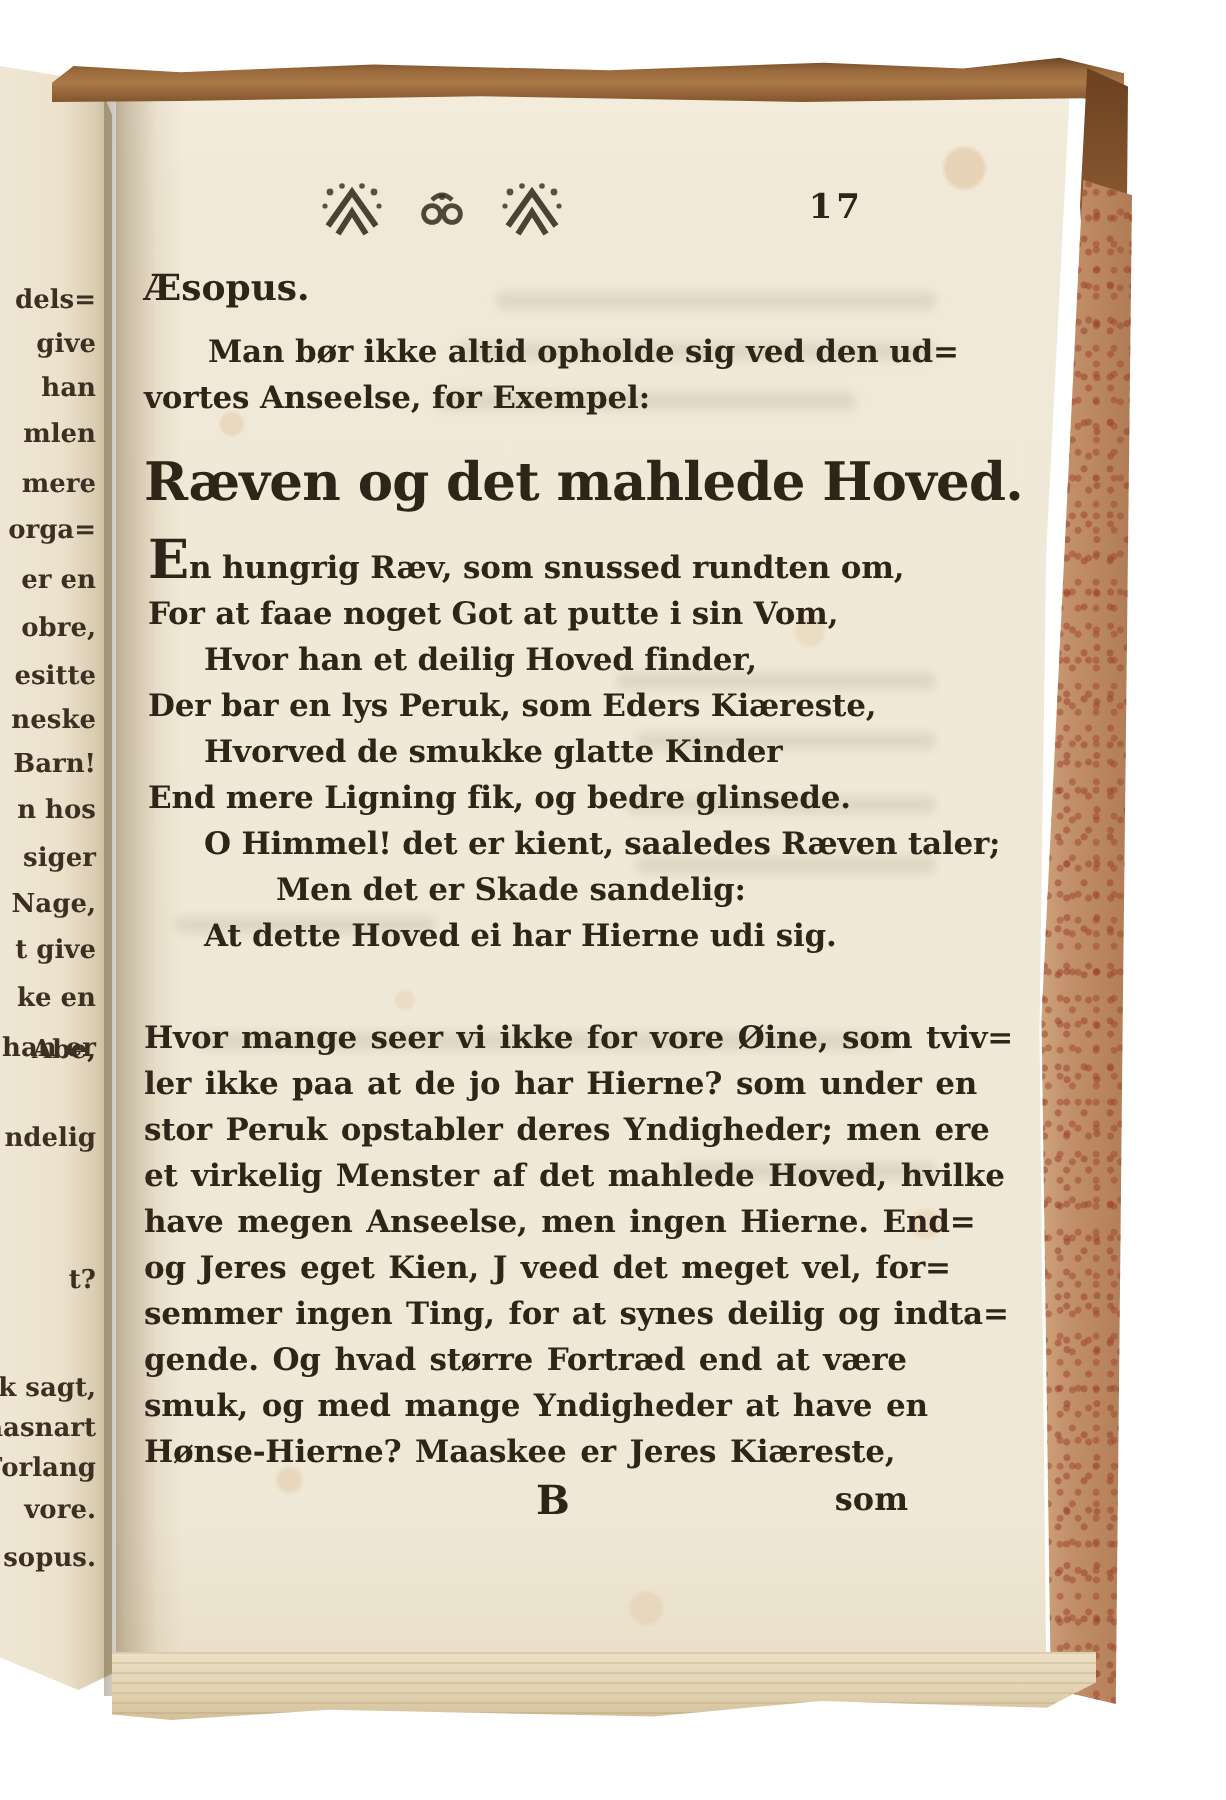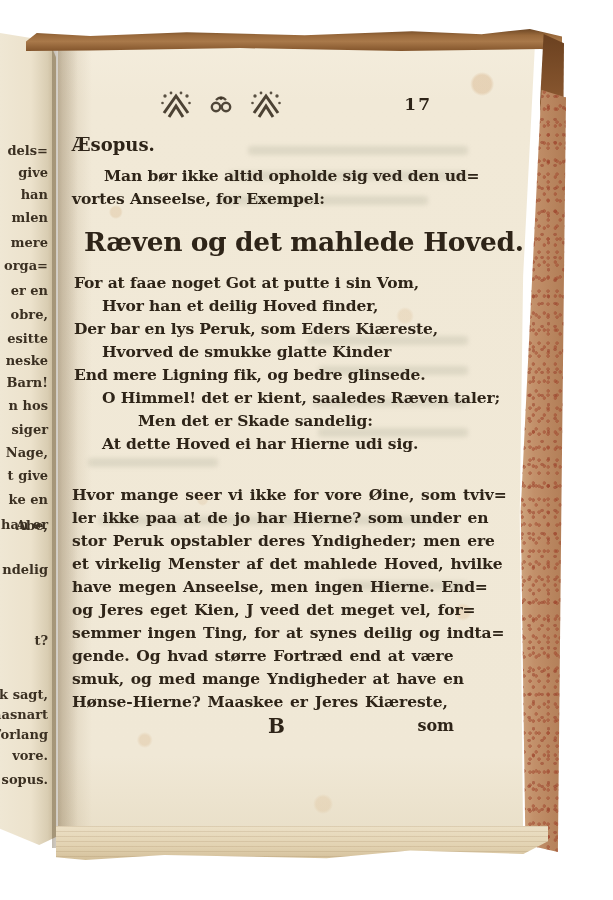--- a/index.html
+++ b/index.html
@@ -63,21 +63,21 @@
     letter-spacing:-0.1px;}
   .page-header{position:relative;height:34px;}
   .ornaments{position:absolute;left:88px;top:2px;display:flex;gap:15px;align-items:center;}
   .page-number{position:absolute;right:48px;top:6px;font-size:17px;font-weight:bold;
     letter-spacing:2px;}
   .section-title{margin-top:12px;text-align:left;padding-right:40px;
     font-size:18px;font-weight:bold;}
   .intro{margin-top:9px;}
   .ind-first{padding-left:32px;}
   .fable-title{margin-top:16px;font-size:26.5px;font-weight:bold;white-space:nowrap;
-    letter-spacing:-0.4px;margin-left:12px;}
+    letter-spacing:-0.4px;}
   .poem{margin-top:14px;}
   .ind0{padding-left:2px;}
   .ind1{padding-left:30px;}
   .ind2{padding-left:58px;}
   .ind3{padding-left:66px;}
   .drop-cap{font-size:27px;line-height:20px;}
   .prose{margin-top:28px;}
   .prose .line{word-spacing:1.5px;}
   .page-footer{position:relative;margin-top:1px;height:24px;font-size:16px;font-weight:bold;}
   .signature-mark{position:absolute;left:196px;top:0;font-size:20px;}
@@ -177,20 +177,21 @@
       <div class="section-title">Æsopus.</div>
 
       <div class="intro">
         <div class="line ind-first">Man bør ikke altid opholde sig ved den ud=</div>
         <div class="line">vortes Anseelse, for Exempel:</div>
       </div>
 
       <div class="fable-title">Ræven og det mahlede Hoved.</div>
 
       <div class="poem">
+        <div class="line ind0"><span class="drop-cap">E</span><span>n hungrig Ræv, som snussed rundten om,</span></div>
         <div class="line ind0">For at faae noget Got at putte i sin Vom,</div>
         <div class="line ind1">Hvor han et deilig Hoved finder,</div>
         <div class="line ind0">Der bar en lys Peruk, som Eders Kiæreste,</div>
         <div class="line ind1">Hvorved de smukke glatte Kinder</div>
         <div class="line ind0">End mere Ligning fik, og bedre glinsede.</div>
         <div class="line ind1">O Himmel! det er kient, saaledes Ræven taler;</div>
         <div class="line ind3">Men det er Skade sandelig:</div>
         <div class="line ind1">At dette Hoved ei har Hierne udi sig.</div>
       </div>
 

